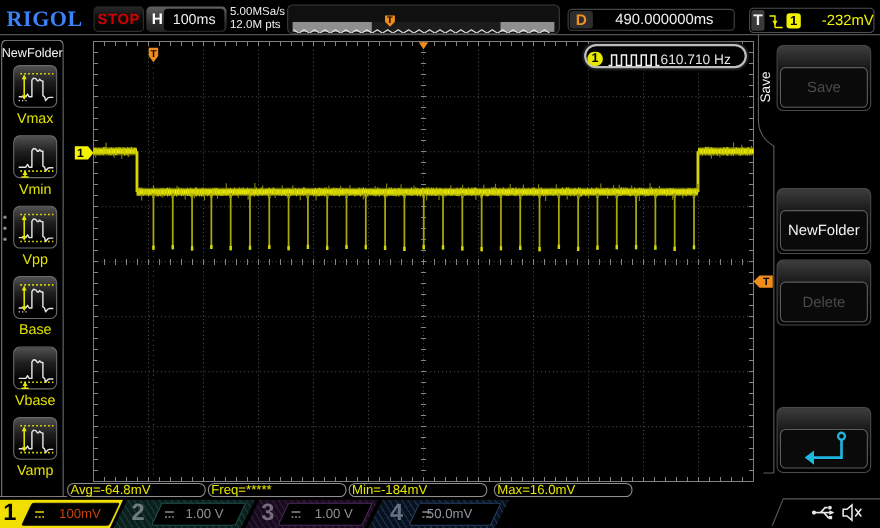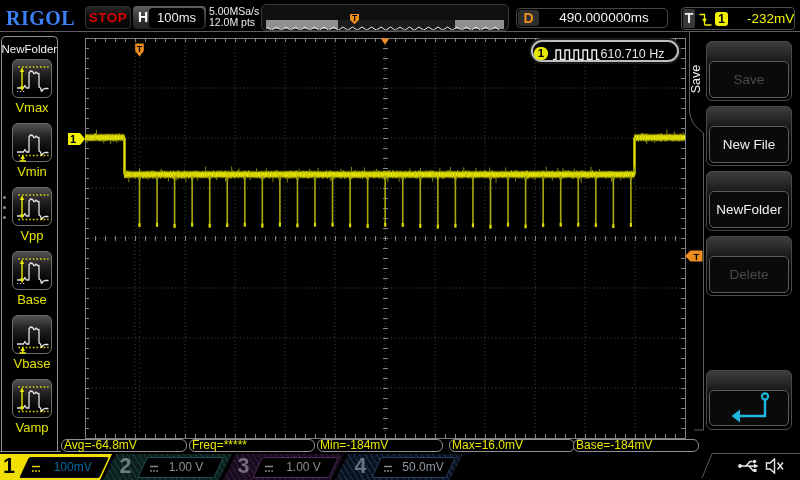--- a/index.html
+++ b/index.html
@@ -184,23 +184,20 @@
 <svg width="48" height="14" viewBox="0 0 48 14" style="position:absolute;left:20px;top:5px">
         <path d="M0 12.5 h3 v-9.5 h4.5 v9.5 h4.5 v-9.5 h4.5 v9.5 h4.5 v-9.5 h4.5 v9.5 h4.5 v-9.5 h4.5 v9.5 h4.5 v-9.5 h4.5 v9.5 h3" stroke="#f0f0f0" stroke-width="1.4" fill="none"></path>
       </svg>
 <span class="ftxt">610.710 Hz</span>
     </div>
 
 <div id="rmenu">
       <div class="rbtn" style="top:10px">
         <div class="rinner off">Save</div>
       </div>
-<div class="rbtn" style="top:75px">
-        <div class="rinner on">New File</div>
-      </div>
 <div class="rbtn" style="top:140px">
         <div class="rinner on">NewFolder</div>
       </div>
 <div class="rbtn" style="top:205px">
         <div class="rinner off">Delete</div>
       </div>
 <div class="rbtn" style="top:339px;height:60px">
         <div class="rinner" style="height:36px">
 <svg width="82" height="36" viewBox="0 0 82 36">
 <circle cx="55" cy="5.5" r="3.1" fill="none" stroke="#1fb6e0" stroke-width="2.1"></circle>
@@ -210,21 +207,20 @@
       </div>
     </div>
 <div id="savetab">
       <span>Save</span>
     </div>
 
 <div class="pill" style="left:61px">Avg=-64.8mV</div>
 <div class="pill" style="left:189px">Freq=*****</div>
 <div class="pill" style="left:317px">Min=-184mV</div>
 <div class="pill" style="left:449px">Max=16.0mV</div>
-<div class="pill" style="left:573px">Base=-184mV</div>
 
 <div id="chbar">
 <div style="position:absolute;left:0;top:2px;width:112px;height:26px;background:#f0df00;clip-path:polygon(0 0,112px 0,100px 100%,0 100%)"></div>
 <div style="position:absolute;left:103px;top:2px;width:129px;height:26px;background:repeating-linear-gradient(58deg,rgba(52,100,96,0.52) 0 1.3px,#0a201f 1.3px 4.8px);clip-path:polygon(13px 0,129px 0,116px 100%,0 100%)"></div>
 <div style="position:absolute;left:223px;top:2px;width:121px;height:26px;background:repeating-linear-gradient(58deg,rgba(84,46,98,0.52) 0 1.3px,#170b1d 1.3px 4.8px);clip-path:polygon(13px 0,121px 0,108px 100%,0 100%)"></div>
 <div style="position:absolute;left:335px;top:2px;width:128px;height:26px;background:repeating-linear-gradient(58deg,rgba(46,74,110,0.58) 0 1.3px,#081120 1.3px 4.8px);clip-path:polygon(13px 0,128px 0,115px 100%,0 100%)"></div>
 <div class="chd" style="left:3px;color:#000">1</div>
 <div class="chd" style="left:119.5px;color:#6f7d7b">2</div>
 <div class="chd" style="left:237.5px;color:#746b7d">3</div>
 <div class="chd" style="left:354.5px;color:#687280">4</div>
@@ -241,24 +237,24 @@
 <div style="position:absolute;left:262px;top:4.5px;width:77px;height:20.5px;background:#000;border:1px solid #4e2a5e;border-radius:2px;transform:skewX(-25deg);transform-origin:0 0;box-sizing:border-box"></div>
 <div style="position:absolute;left:264px;top:7.5px;width:10px;height:10px"><svg width="10" height="10" viewBox="0 0 10 10">
           <path d="M1 2.5h8" stroke="#8d8d8d" stroke-width="1.4"></path>
           <path d="M1 7h8" stroke="#8d8d8d" stroke-width="1.4" stroke-dasharray="1.8 1.4"></path>
         </svg></div>
 <div style="position:absolute;left:380.5px;top:4.5px;width:74.5px;height:20.5px;background:#000;border:1px solid #273f60;border-radius:2px;transform:skewX(-25deg);transform-origin:0 0;box-sizing:border-box"></div>
 <div style="position:absolute;left:382.5px;top:7.5px;width:10px;height:10px"><svg width="10" height="10" viewBox="0 0 10 10">
           <path d="M1 2.5h8" stroke="#8d8d8d" stroke-width="1.4"></path>
           <path d="M1 7h8" stroke="#8d8d8d" stroke-width="1.4" stroke-dasharray="1.8 1.4"></path>
         </svg></div>
-<div style="position:absolute;left:37.7px;top:2px;width:70px;height:26px;line-height:26px;text-align:center;font-size:12px;color:#0369a1">100mV</div>
+<div style="position:absolute;left:37.7px;top:2px;width:70px;height:26px;line-height:26px;text-align:center;font-size:12px;color:#c2410c">100mV</div>
 <div style="position:absolute;left:151px;top:2px;width:70px;height:26px;line-height:26px;text-align:center;font-size:12px;color:#8f8f8f">1.00 V</div>
 <div style="position:absolute;left:268.5px;top:2px;width:70px;height:26px;line-height:26px;text-align:center;font-size:12px;color:#8f8f8f">1.00 V</div>
-<div style="position:absolute;left:388px;top:2px;width:70px;height:26px;line-height:26px;text-align:center;font-size:12px;color:#8f97a2">50.0mV</div>
+<div style="position:absolute;left:388px;top:2px;width:70px;height:26px;line-height:26px;text-align:left;font-size:12px;color:#8f97a2">50.0mV</div>
 </div>
 <svg style="position:absolute;left:690px;top:450px" width="110" height="30" viewBox="0 0 110 30">
 <path d="M22 3.5 H110 M22 3.5 L12 28" stroke="#5a5a5a" stroke-width="1" fill="none"></path>
 <g stroke="#e8e8e8" stroke-width="1.5" fill="none">
 <path d="M51 16 H67"></path>
 <path d="M56 16 L60 11.5 H62.5"></path>
 <path d="M59 16 L63 20.5 H64.5"></path>
 </g>
 <circle cx="64.5" cy="11.5" r="1.7" fill="#e8e8e8"></circle>
 <rect x="63.5" y="19" width="3" height="3" fill="#e8e8e8"></rect>

